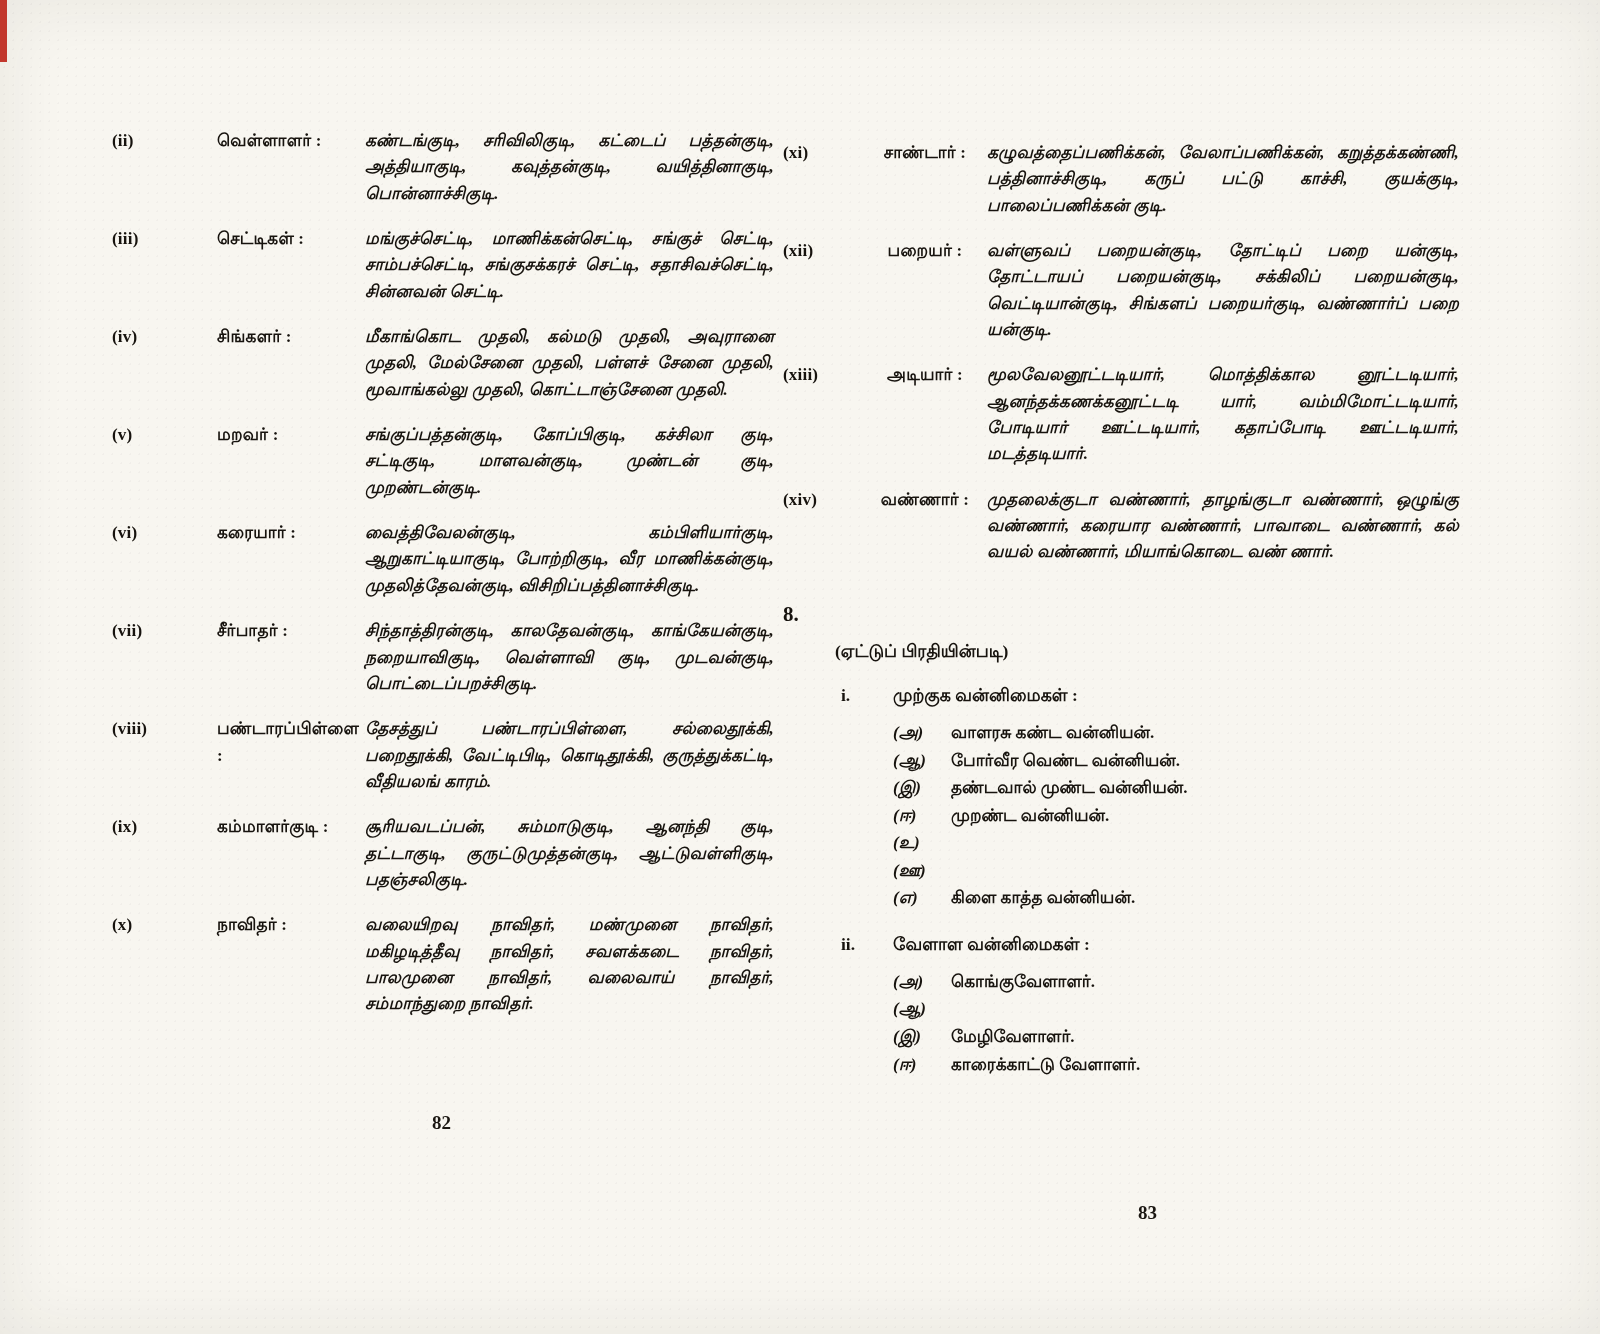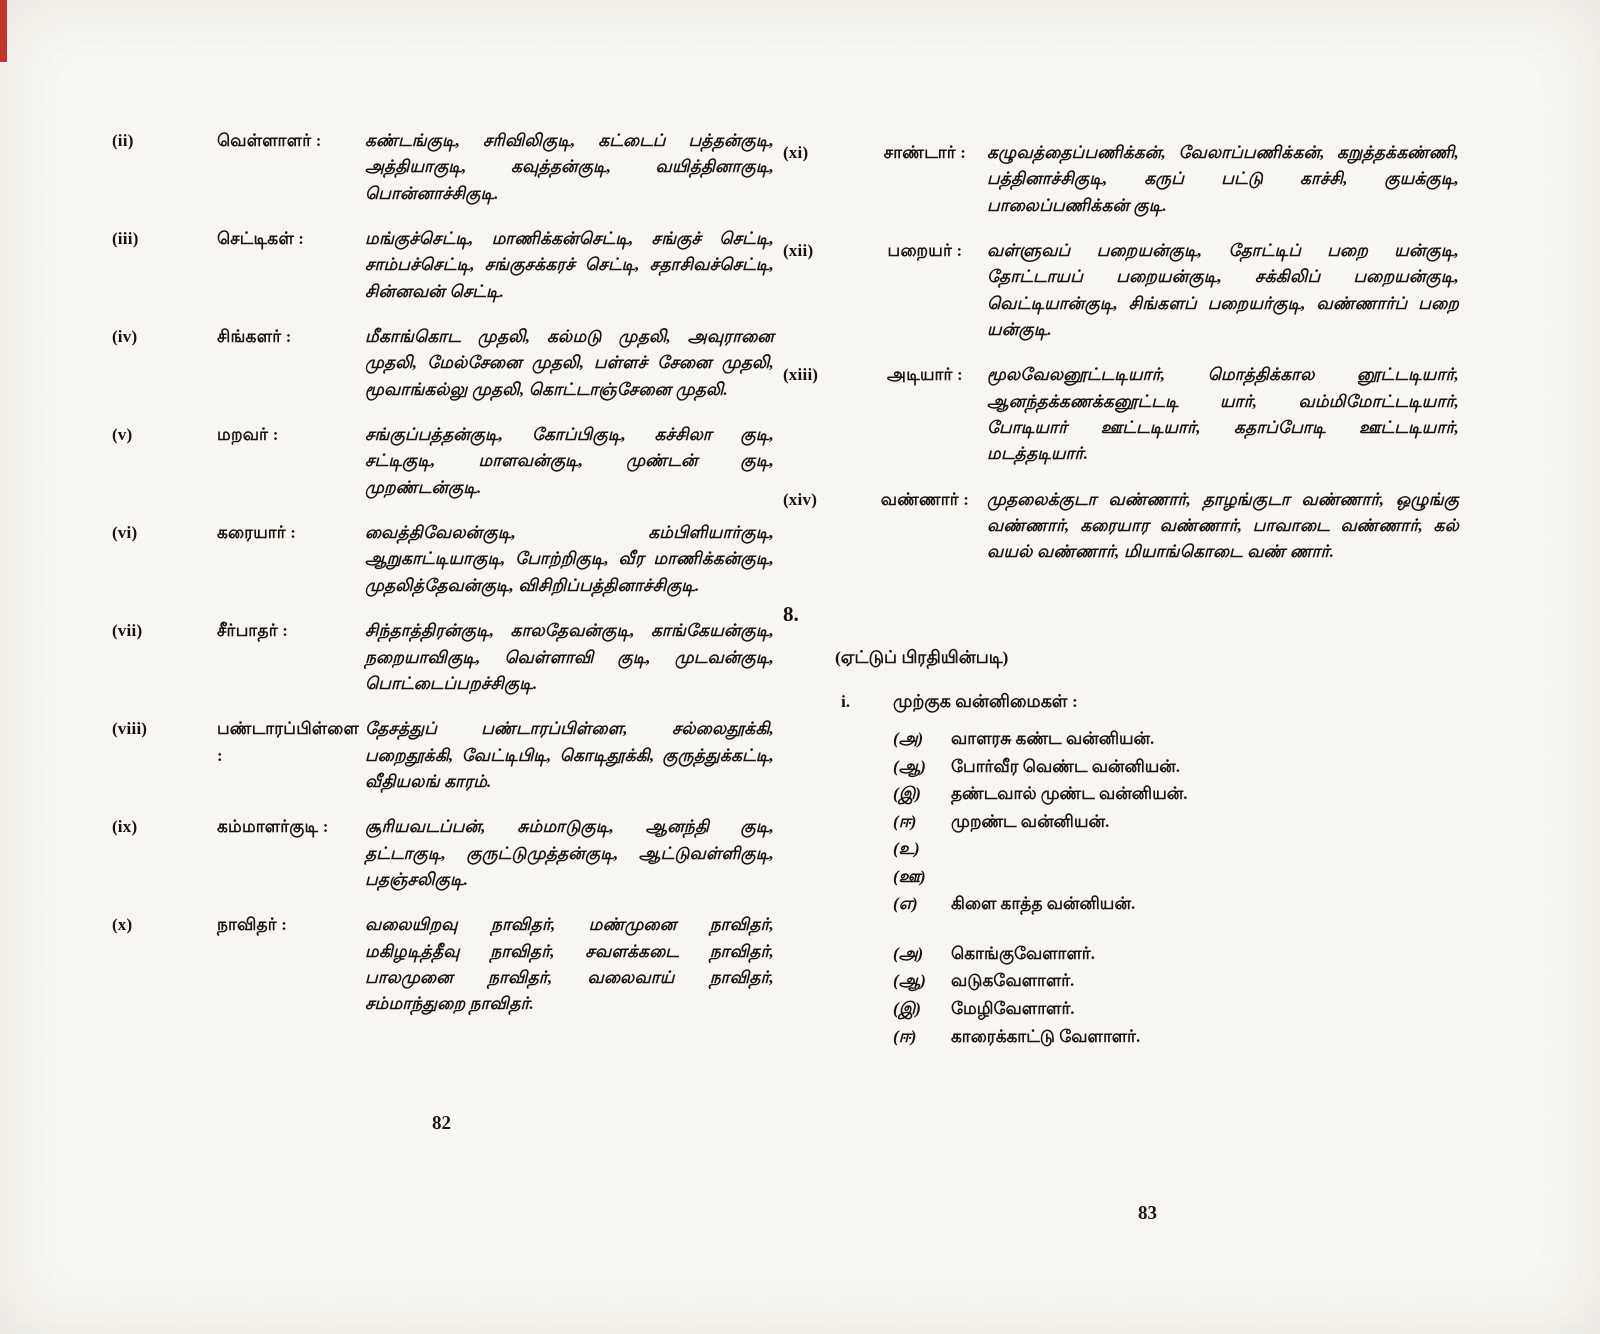--- a/index.html
+++ b/index.html
@@ -51,21 +51,21 @@
     font-weight: bold;
     font-size: 21px;
     line-height: 1.4;
   }
   .section-heading .sec-num { width: 52px; flex-shrink: 0; }
   .section-heading sup { font-size: 12px; }
   .section-subtitle {
     margin-left: 52px;
     font-weight: bold;
     font-size: 17.5px;
-    margin-top: 18px;
+    margin-top: 12px;
   }
   .sublist { margin-top: 22px; margin-left: 58px; }
   .sublist-heading {
     display: flex;
     font-weight: bold;
     font-size: 17.5px;
     margin-bottom: 12px;
   }
   .sublist-heading .sub-num { width: 52px; flex-shrink: 0; }
   .sublist-items { margin-left: 52px; }
@@ -212,28 +212,31 @@
             <span class="item-label">(ஊ)</span>
           </div>
           <div class="sub-item">
             <span class="item-label">(எ)</span>
             <span class="item-text">கிளை காத்த வன்னியன்.</span>
           </div>
         </div>
       </div>
 
       <div class="sublist">
+        <div class="sublist-heading">
+          <span class="sub-num">ii.</span>
+          <span>வேளாள வன்னிமைகள் :</span>
+        </div>
         <div class="sublist-items">
           <div class="sub-item">
             <span class="item-label">(அ)</span>
             <span class="item-text">கொங்குவேளாளர்.</span>
           </div>
           <div class="sub-item">
             <span class="item-label">(ஆ)</span>
-            <span class="item-text">வடுகவேளாளர்.</span>
           </div>
           <div class="sub-item">
             <span class="item-label">(இ)</span>
             <span class="item-text">மேழிவேளாளர்.</span>
           </div>
           <div class="sub-item">
             <span class="item-label">(ஈ)</span>
             <span class="item-text">காரைக்காட்டு வேளாளர்.</span>
           </div>
         </div>

